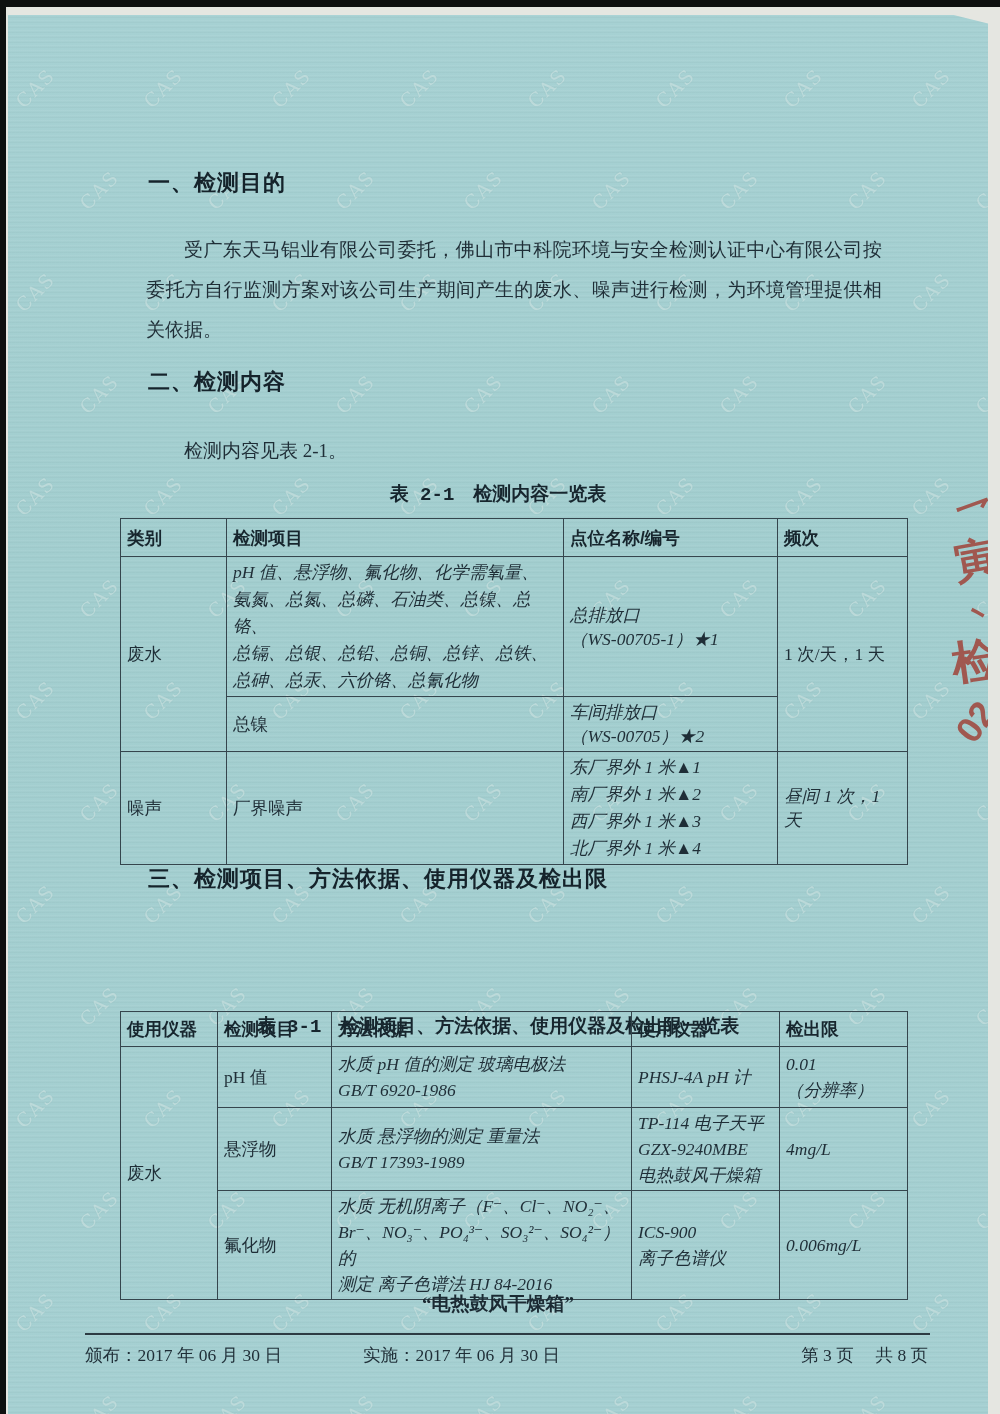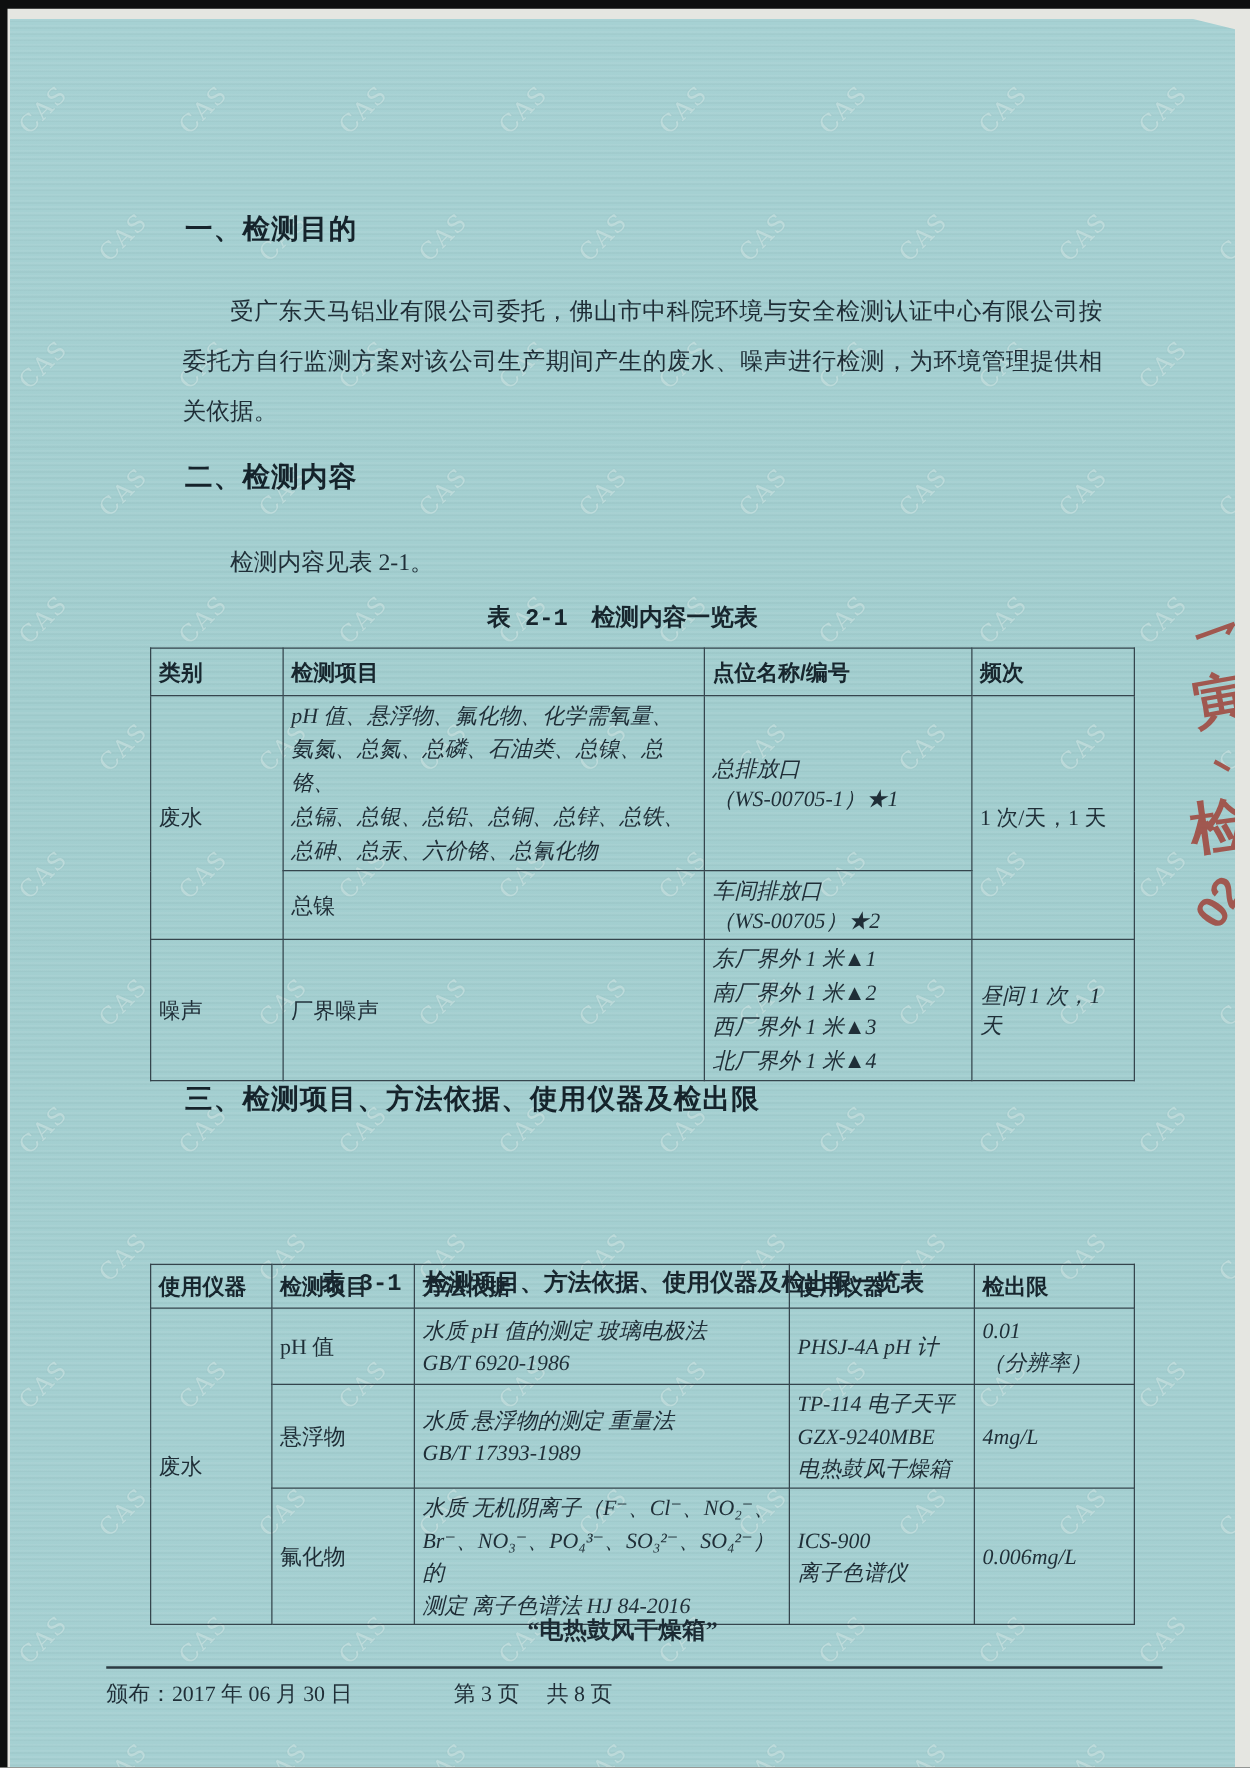--- a/index.html
+++ b/index.html
@@ -345,20 +345,21 @@
 离子色谱仪</td>
       <td class="pre">0.006mg/L</td>
     </tr>
   </tbody>
     </table>
 
   <div class="blank-note">“电热鼓风干燥箱”</div>
 
   <div class="footer-row">
     <span class="footer-item-1"><span>颁布：</span><span>2017 年 06 月 30 日</span></span>
+    <span class="footer-item-2"><span>实施：</span><span>2017 年 06 月 30 日</span></span>
     <span class="footer-pages">第 3 页　 共 8 页</span>
   </div>
 
   <div class="stamp-layer">
       <span class="stamp">乛</span>
       <span class="stamp">寅</span>
       <span class="stamp">丶</span>
       <span class="stamp">检</span>
       <span class="stamp">02</span>
     </div>

